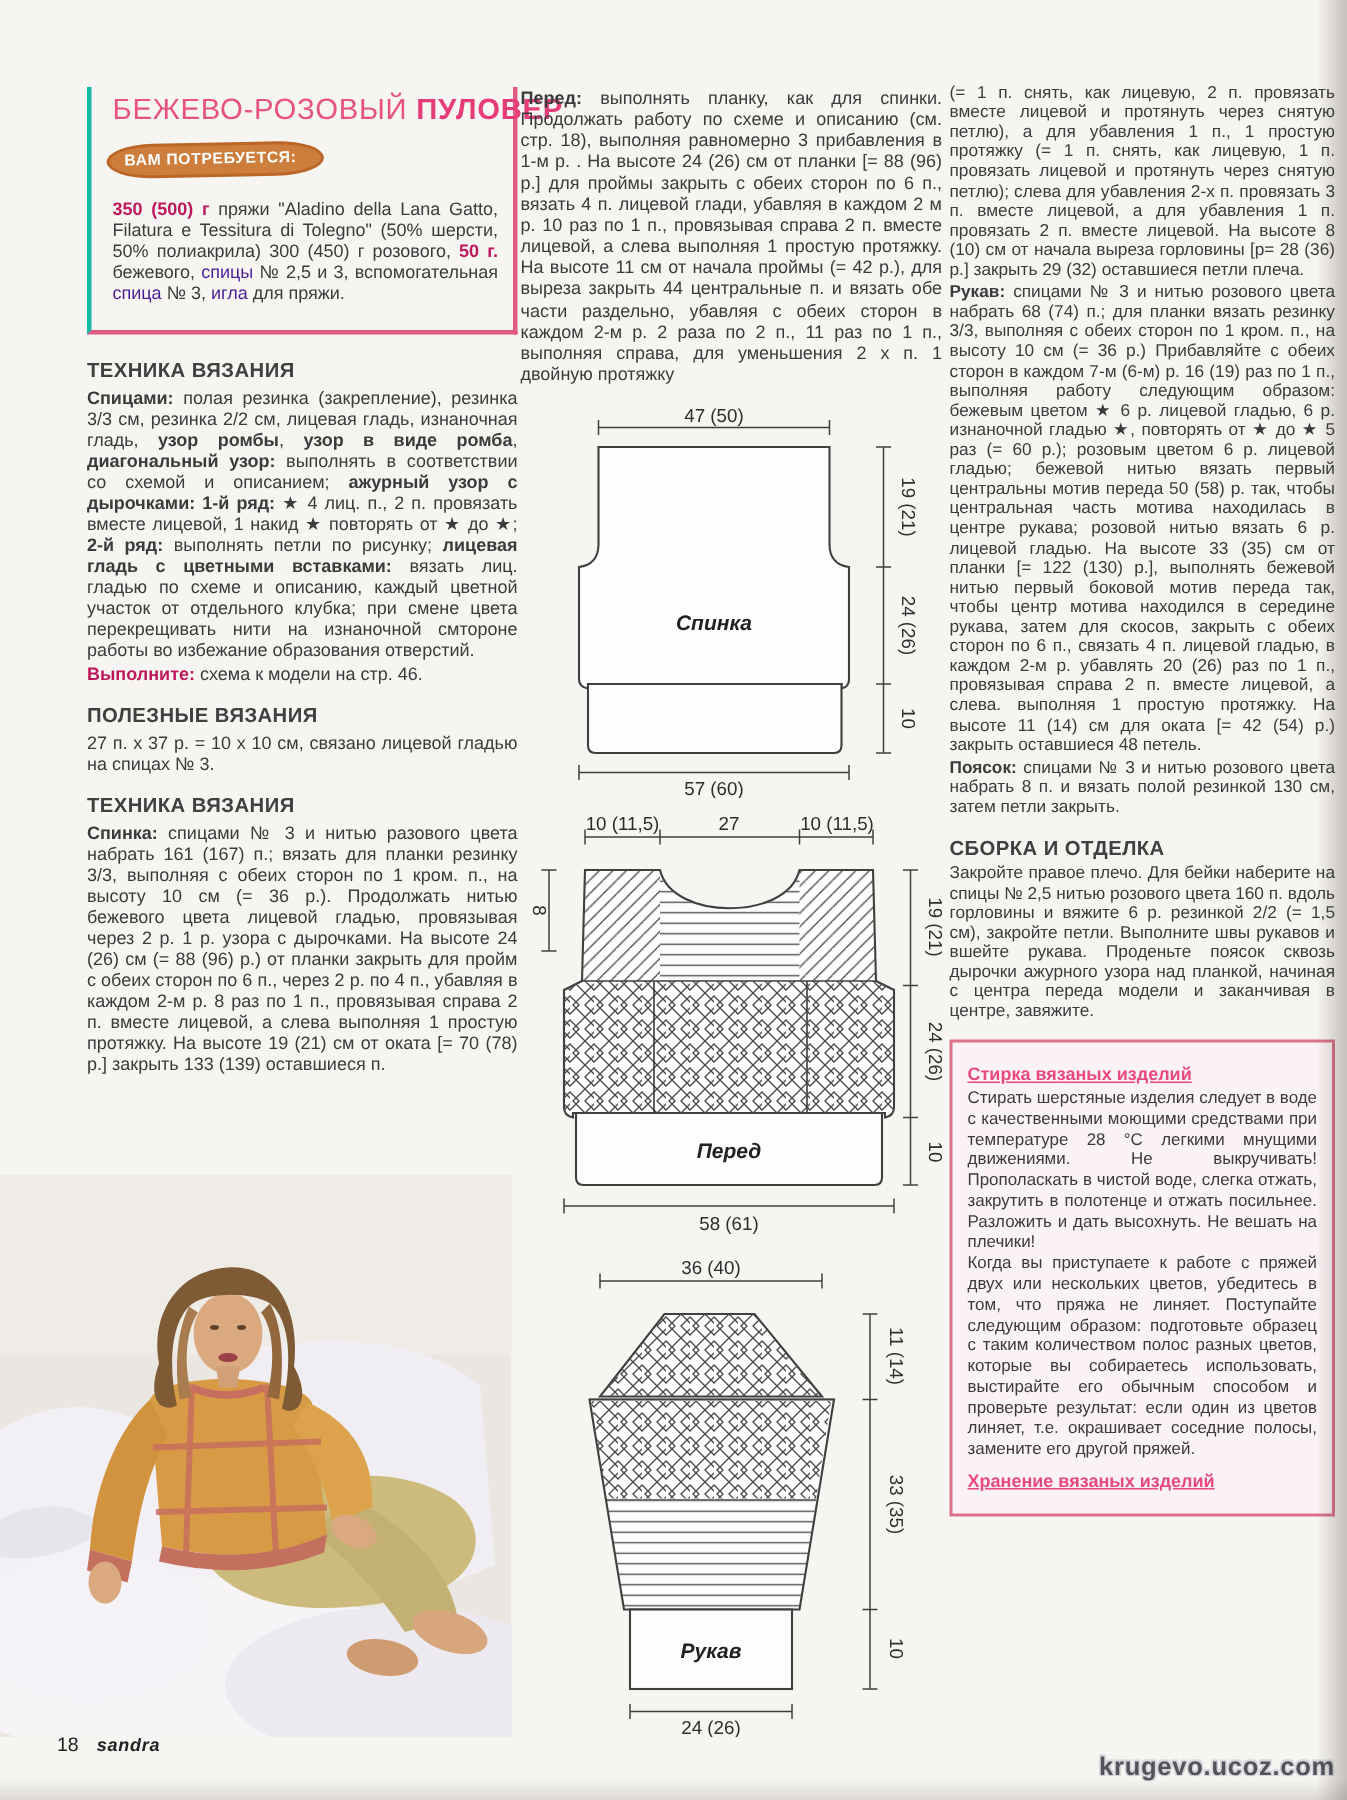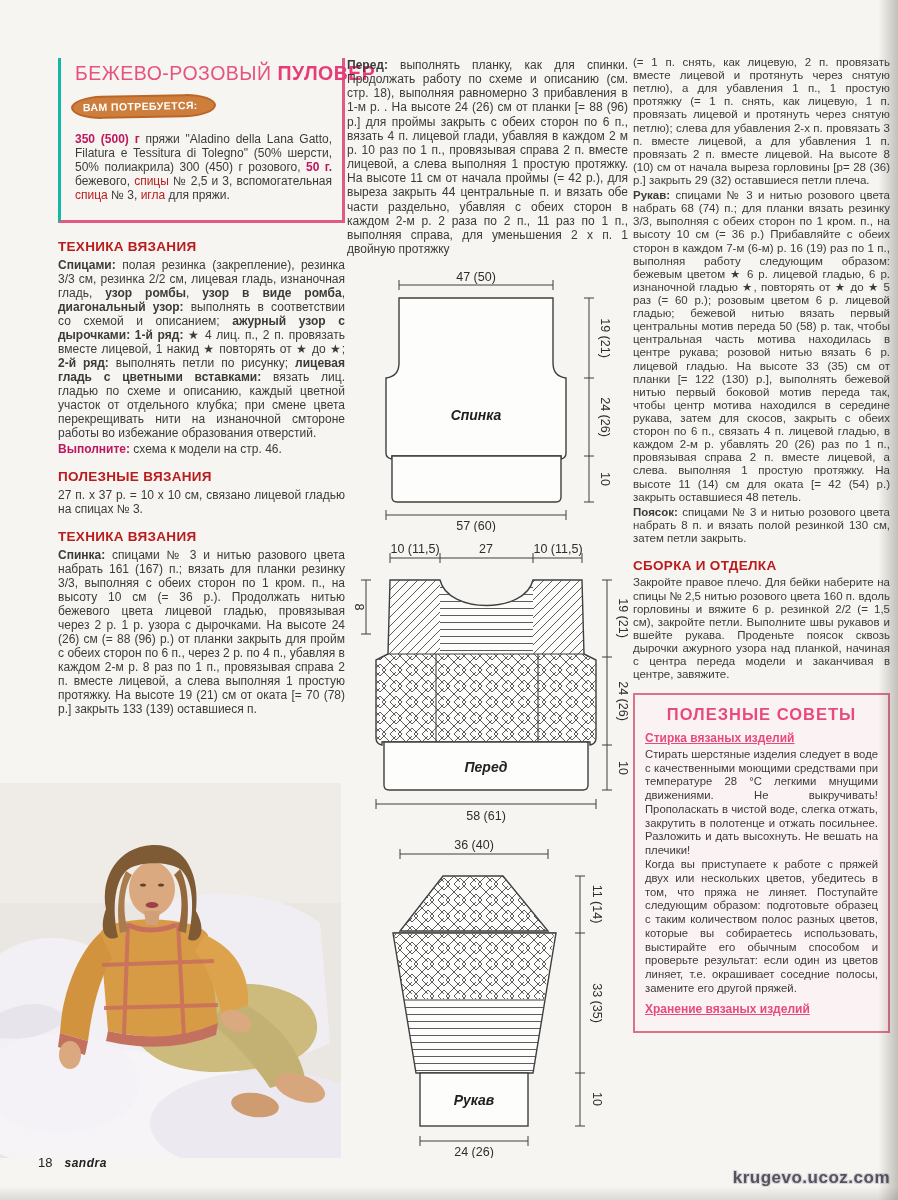--- a/index.html
+++ b/index.html
@@ -21,25 +21,25 @@
   .title-block{border-left:3px solid #14b8a6;border-right:3px solid #e05a85;
      border-bottom:3px solid #e05a85;padding:4px 10px 16px 14px;margin-bottom:16px;}
   .title{font-size:19.5px;color:#e7537e;letter-spacing:.5px;white-space:nowrap;}
   .title .light{font-weight:normal;}
   .title .heavy{font-weight:bold;color:#e63d78;}
   .badge{display:inline-block;background:#cd7d3c;border:2px solid #bb6527;color:#fff;
      font-size:10.5px;font-weight:bold;letter-spacing:.4px;padding:3px 16px 4px 10px;
      border-radius:48% / 110%;transform:rotate(-1.2deg);margin:10px 0 14px -4px;}
   .materials{margin:0;}
 
-  .sec-head{color:#b91c1c;font-weight:bold;font-size:13.5px;letter-spacing:.3px;
+  .sec-head{color:#404040;font-weight:bold;font-size:13.5px;letter-spacing:.3px;
      margin:13px 0 3px 0;text-align:left;}
   p.body{margin:0 0 2px 0;}
   .b{font-weight:bold;}
-  .hl{color:#b91c1c;}
+  .hl{color:#4c1d95;}
   .hlb{color:#be185d;font-weight:bold;}
 
   
   .diagram{display:block;margin:0 auto;}
   .dg-outline{fill:#fdfdfb;stroke:#3f3f3f;stroke-width:1.4;}
   .dg-line{stroke:#3f3f3f;stroke-width:1.1;fill:none;}
   .dim{stroke:#3f3f3f;stroke-width:1;}
   .dim-t{font-size:12.5px;fill:#2e2e2e;}
   .dg-label{font-size:14px;font-weight:bold;font-style:italic;fill:#222;}
   .pat{fill:none;stroke:#4a4a4a;stroke-width:.9;}
@@ -265,21 +265,20 @@
 
   <div class="col col-right">
     <p class="body">(= 1 п. снять, как лицевую, 2 п. провязать вместе лицевой и протянуть через снятую петлю), а для убавления 1 п., 1 простую протяжку (= 1 п. снять, как лицевую, 1 п. провязать лицевой и протянуть через снятую петлю); слева для убавления 2-х п. провязать 3 п. вместе лицевой, а для убавления 1 п. провязать 2 п. вместе лицевой. На высоте 8 (10) см от начала выреза горловины [р= 28 (36) р.] закрыть 29 (32) оставшиеся петли плеча.</p>
     <p class="body"><span class="b">Рукав:</span><span> спицами № 3 и нитью розового цвета набрать 68 (74) п.; для планки вязать резинку 3/3, выполняя с обеих сторон по 1 кром. п., на высоту 10 см (= 36 р.) Прибавляйте с обеих сторон в каждом 7-м (6-м) р. 16 (19) раз по 1 п., выполняя работу следующим образом: бежевым цветом ★ 6 р. лицевой гладью, 6 р. изнаночной гладью ★, повторять от ★ до ★ 5 раз (= 60 р.); розовым цветом 6 р. лицевой гладью; бежевой нитью вязать первый центральны мотив переда 50 (58) р. так, чтобы центральная часть мотива находилась в центре рукава; розовой нитью вязать 6 р. лицевой гладью. На высоте 33 (35) см от планки [= 122 (130) р.], выполнять бежевой нитью первый боковой мотив переда так, чтобы центр мотива находился в середине рукава, затем для скосов, закрыть с обеих сторон по 6 п., связать 4 п. лицевой гладью, в каждом 2-м р. убавлять 20 (26) раз по 1 п., провязывая справа 2 п. вместе лицевой, а слева. выполняя 1 простую протяжку. На высоте 11 (14) см для оката [= 42 (54) р.) закрыть оставшиеся 48 петель.</span></p>
     <p class="body"><span class="b">Поясок:</span><span> спицами № 3 и нитью розового цвета набрать 8 п. и вязать полой резинкой 130 см, затем петли закрыть.</span></p>
 
     <div class="sec-head">СБОРКА И ОТДЕЛКА</div>
     <p class="body">Закройте правое плечо. Для бейки наберите на спицы № 2,5 нитью розового цвета 160 п. вдоль горловины и вяжите 6 р. резинкой 2/2 (= 1,5 см), закройте петли. Выполните швы рукавов и вшейте рукава. Проденьте поясок сквозь дырочки ажурного узора над планкой, начиная с центра переда модели и заканчивая в центре, завяжите.</p>
 
     <div class="tips-box">
-      <div class="tips-title">ПОЛЕЗНЫЕ СОВЕТЫ</div>
       <div class="tips-sub">Стирка вязаных изделий</div>
       <p class="tips-p">Стирать шерстяные изделия следует в воде с качественными моющими средствами при температуре 28 °С легкими мнущими движениями. Не выкручивать! Прополаскать в чистой воде, слегка отжать, закрутить в полотенце и отжать посильнее. Разложить и дать высохнуть. Не вешать на плечики!</p>
       <p class="tips-p">Когда вы приступаете к работе с пряжей двух или нескольких цветов, убедитесь в том, что пряжа не линяет. Поступайте следующим образом: подготовьте образец с таким количеством полос разных цветов, которые вы собираетесь использовать, выстирайте его обычным способом и проверьте результат: если один из цветов линяет, т.е. окрашивает соседние полосы, замените его другой пряжей.</p>
       <div class="tips-sub">Хранение вязаных изделий</div>
     </div>
   </div>
 
   <div class="footer">
     <span>18</span><span class="brand">sandra</span>
   </div>

